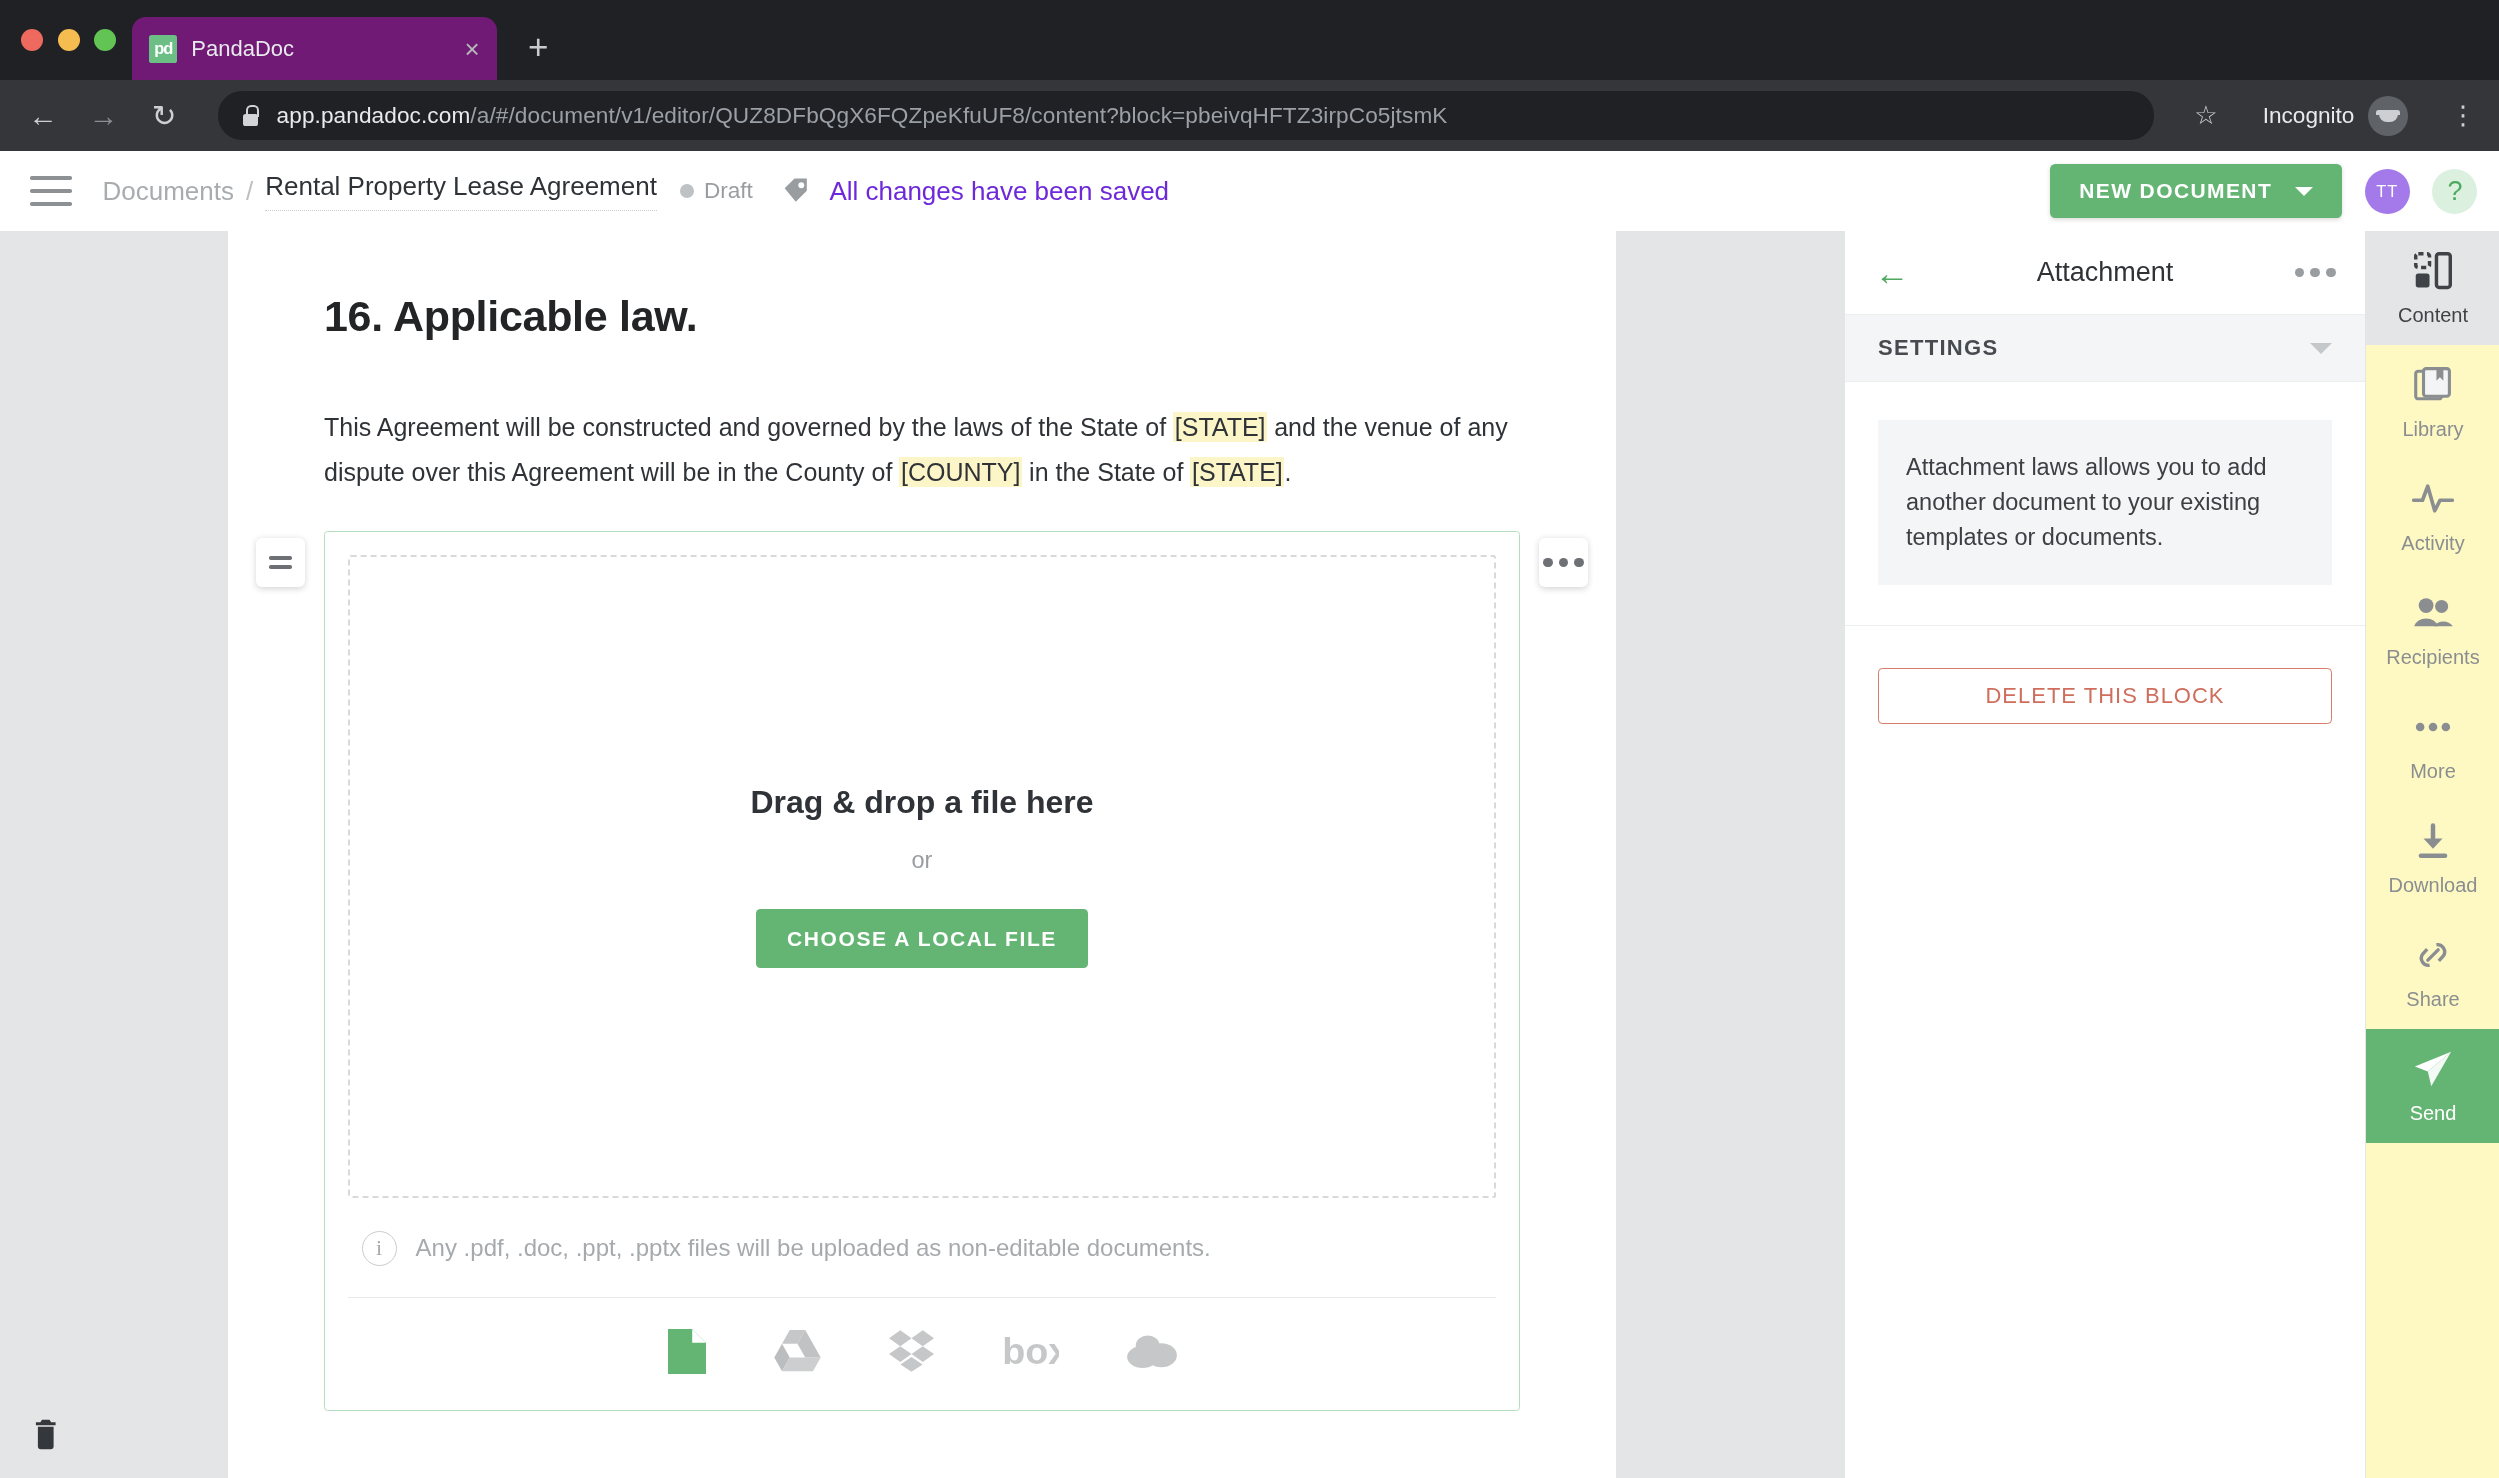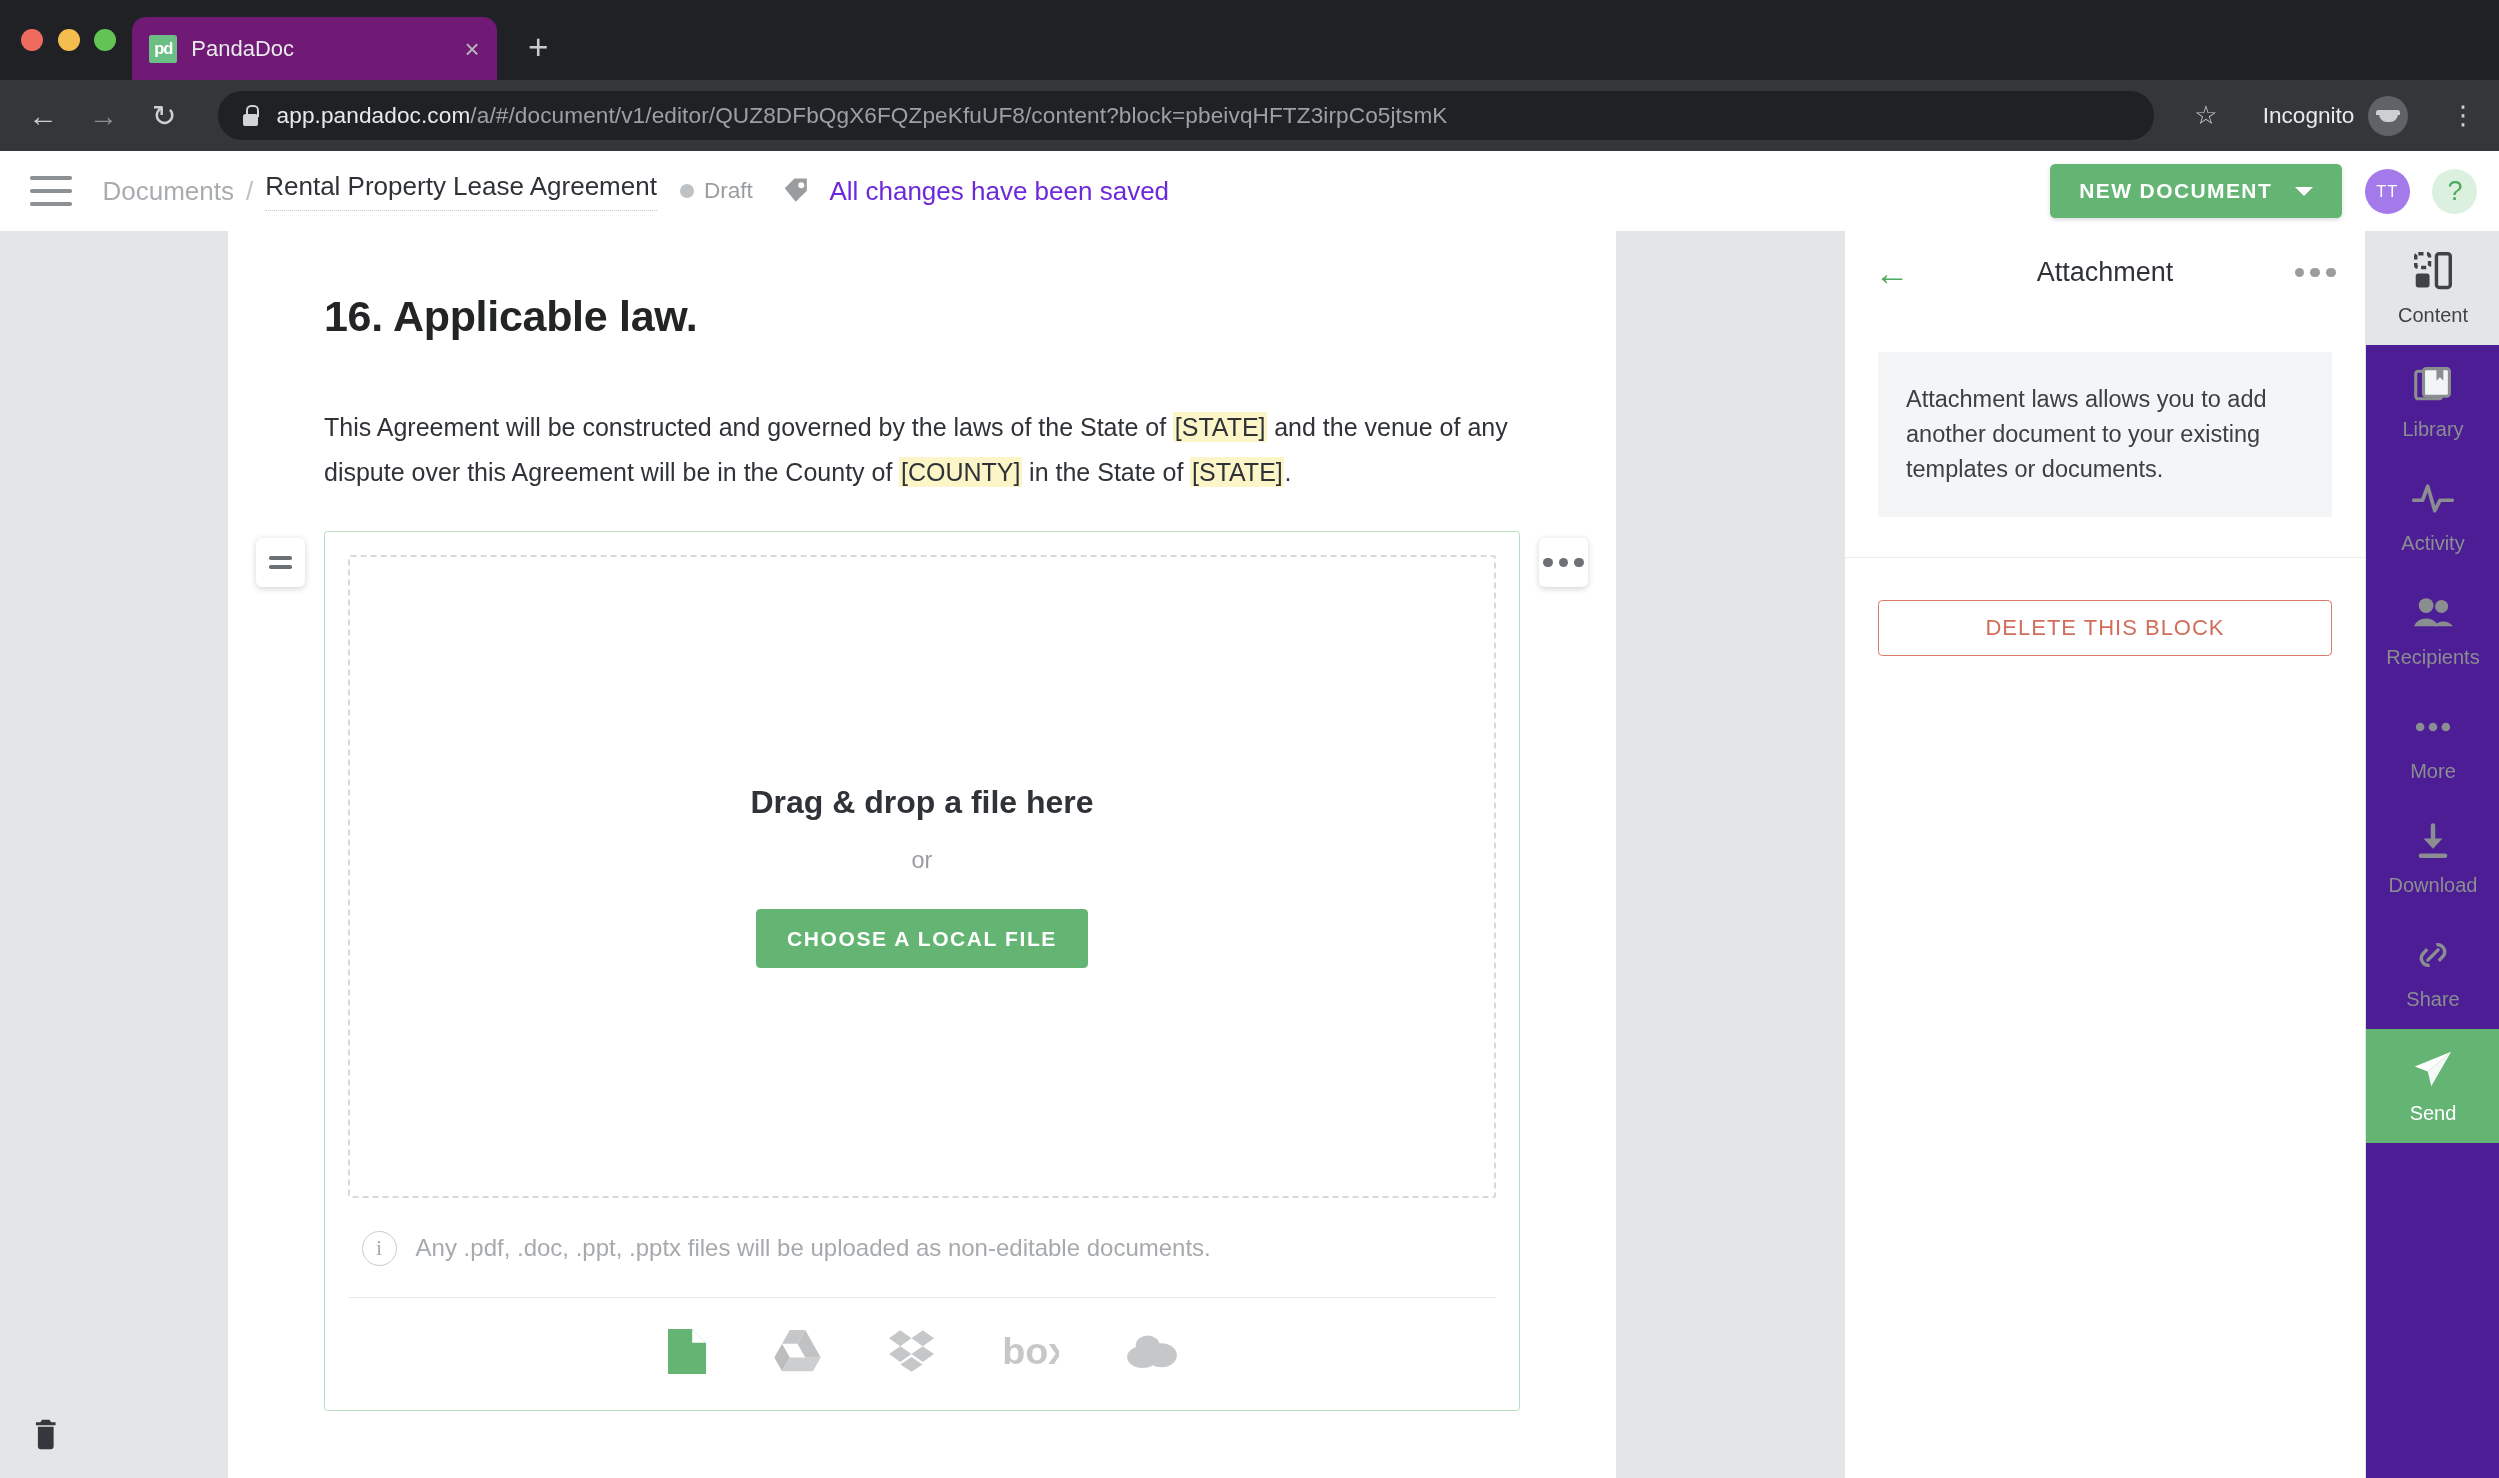--- a/index.html
+++ b/index.html
@@ -188,21 +188,21 @@
     font-size: 23.5px; line-height: 1.5; color: #3c4044;
   }
   .sp-divider { margin: 40px 0 0 0; border-top: 0.9px solid #eceded; }
   .sp-delete {
     margin: 42px 33px 0 33px; border: 1.7px solid #d77b6a; color: #cf6e5c;
     background: #fff; border-radius: 4.3px; height: 56px; font-size: 22px;
     letter-spacing: 1px; cursor: pointer; display: flex; align-items: center; justify-content: center;
   }
 
   
-  .rail { width: 135px; flex: 0 0 135px; background: #4c1d95; display: flex; flex-direction: column; border-left: 0.9px solid #e3e5e6; }
+  .rail { width: 135px; flex: 0 0 135px; background: #fef9c3; display: flex; flex-direction: column; border-left: 0.9px solid #e3e5e6; }
   .rail-item {
     height: 114px; display: flex; flex-direction: column; align-items: center;
     justify-content: center; gap: 12px; cursor: pointer; color: #8b8e91;
   }
   .rail-item.active { background: #e4e5e6; color: #3f4347; }
   .rail-label { font-size: 20px; }
   .rail-send { background: #64b573; color: #fff; }
   .rail-send .rail-label { color: #fff; }
   .rail-icon { height: 42px; display: flex; align-items: center; justify-content: center; }
 </style>
@@ -363,20 +363,24 @@
       <div class="side-panel">
         <div class="sp-head">
           <span class="sp-back">←</span>
           <span class="sp-title">Attachment</span>
           <span class="sp-kebab">
               <i></i>
               <i></i>
               <i></i>
             </span>
         </div>
+        <div class="sp-settings">
+          <span class="sp-settings-label">SETTINGS</span>
+          <span class="sp-chevron"></span>
+        </div>
         <div class="sp-desc">Attachment laws allows you to add another document to your existing templates or documents.</div>
         <div class="sp-divider"></div>
         <button class="sp-delete">DELETE THIS BLOCK</button>
       </div>
 
       <div class="rail">
         <div class="rail-item active">
           <span class="rail-icon">
             <svg width="38" height="38" viewBox="0 0 22 22">
                 <rect x="1" y="1" width="8" height="8" rx="1.5" fill="none" stroke="#3f4347" stroke-width="2" stroke-dasharray="3 2"></rect>

